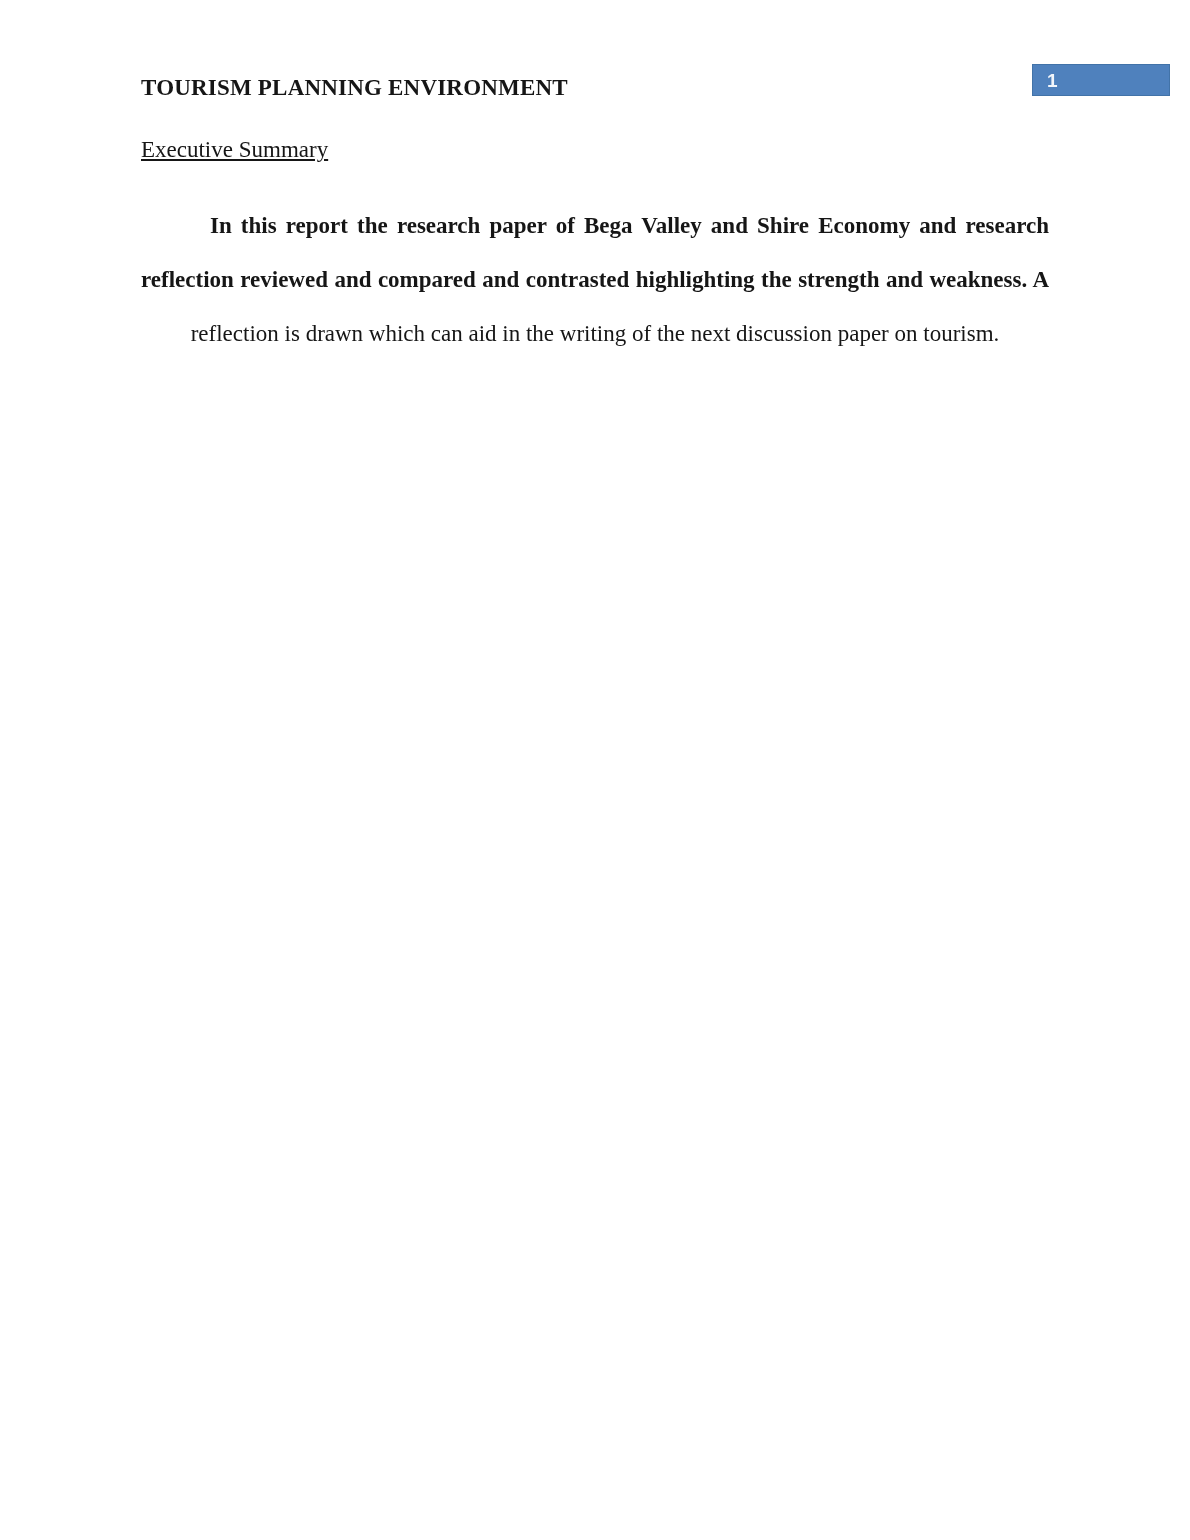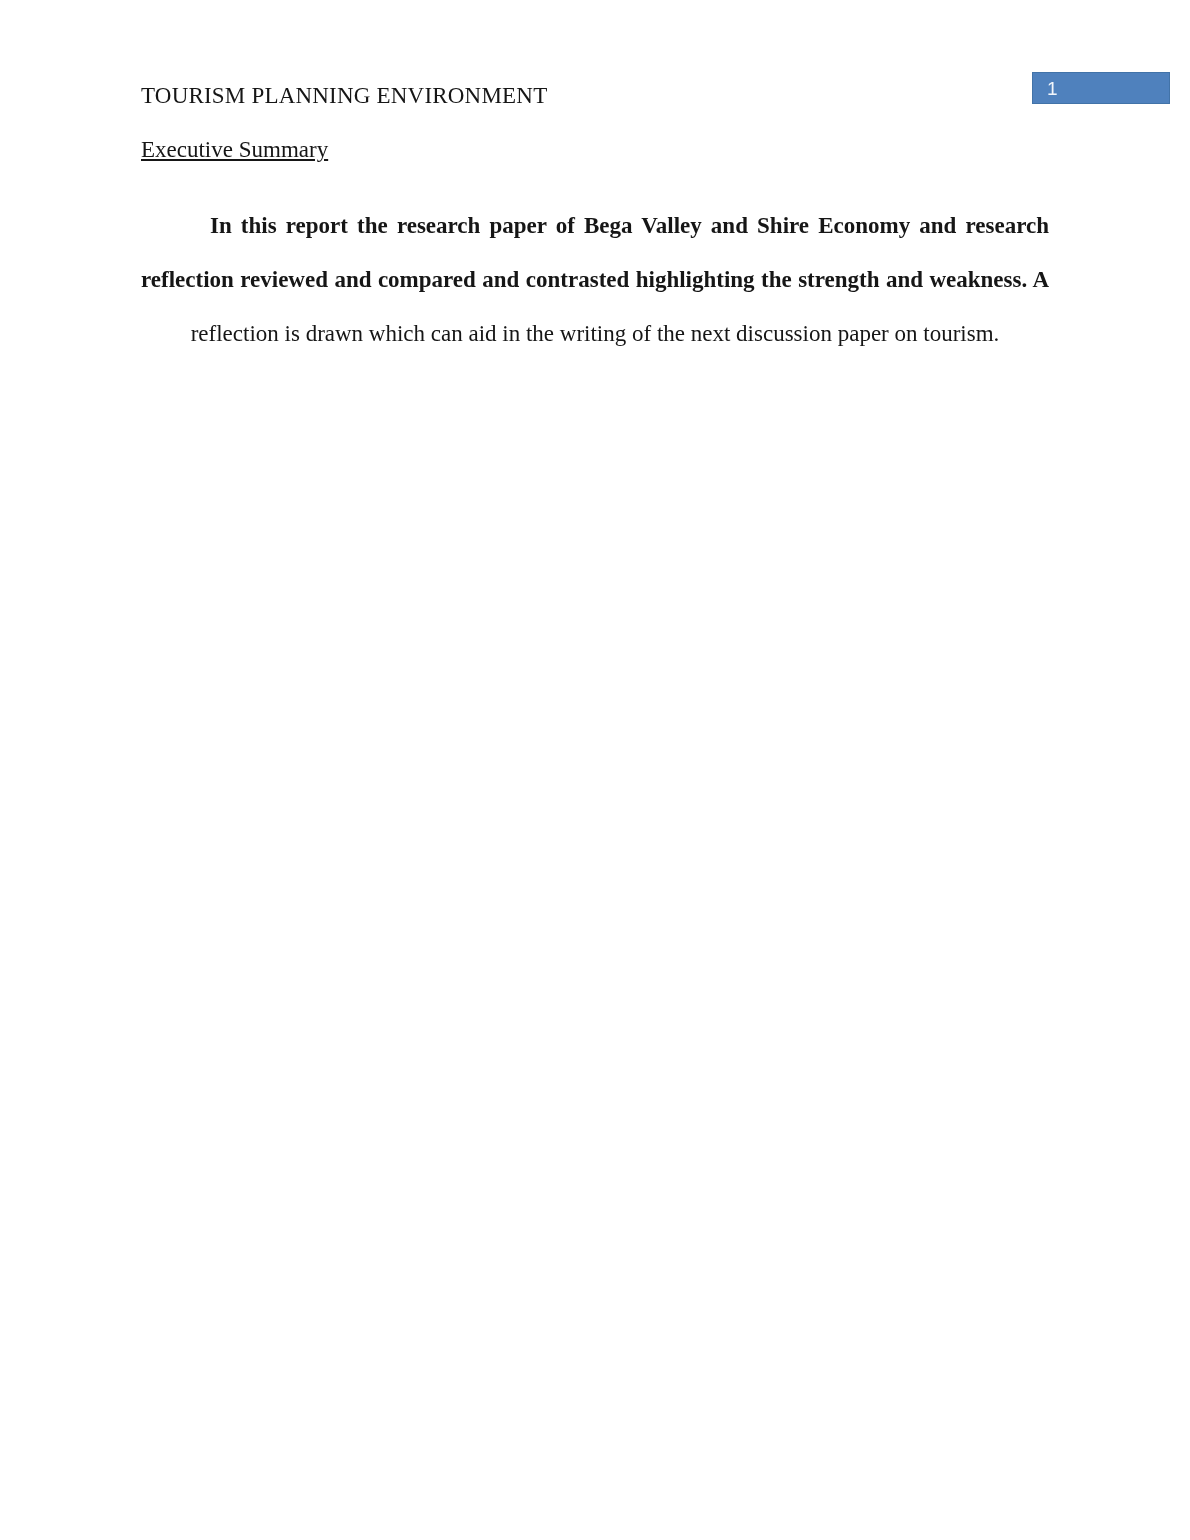--- a/index.html
+++ b/index.html
@@ -12,23 +12,24 @@
     width: 1190px;
     height: 1540px;
     background: #ffffff;
     overflow: hidden;
     font-family: "Liberation Serif", "DejaVu Serif", serif;
     color: var(--text, #161616);
   }
   .running-header {
     position: absolute;
     left: 0;
-    top: 16px;
+    top: 8px;
     width: 1190px;
     height: 110px;
+    font-weight: bold;
   }
   .header-title {
     position: absolute;
     left: 141px;
     top: 66px;
     font-size: 23px;
     line-height: 1.2;
     letter-spacing: 0.2px;
     white-space: nowrap;
   }

